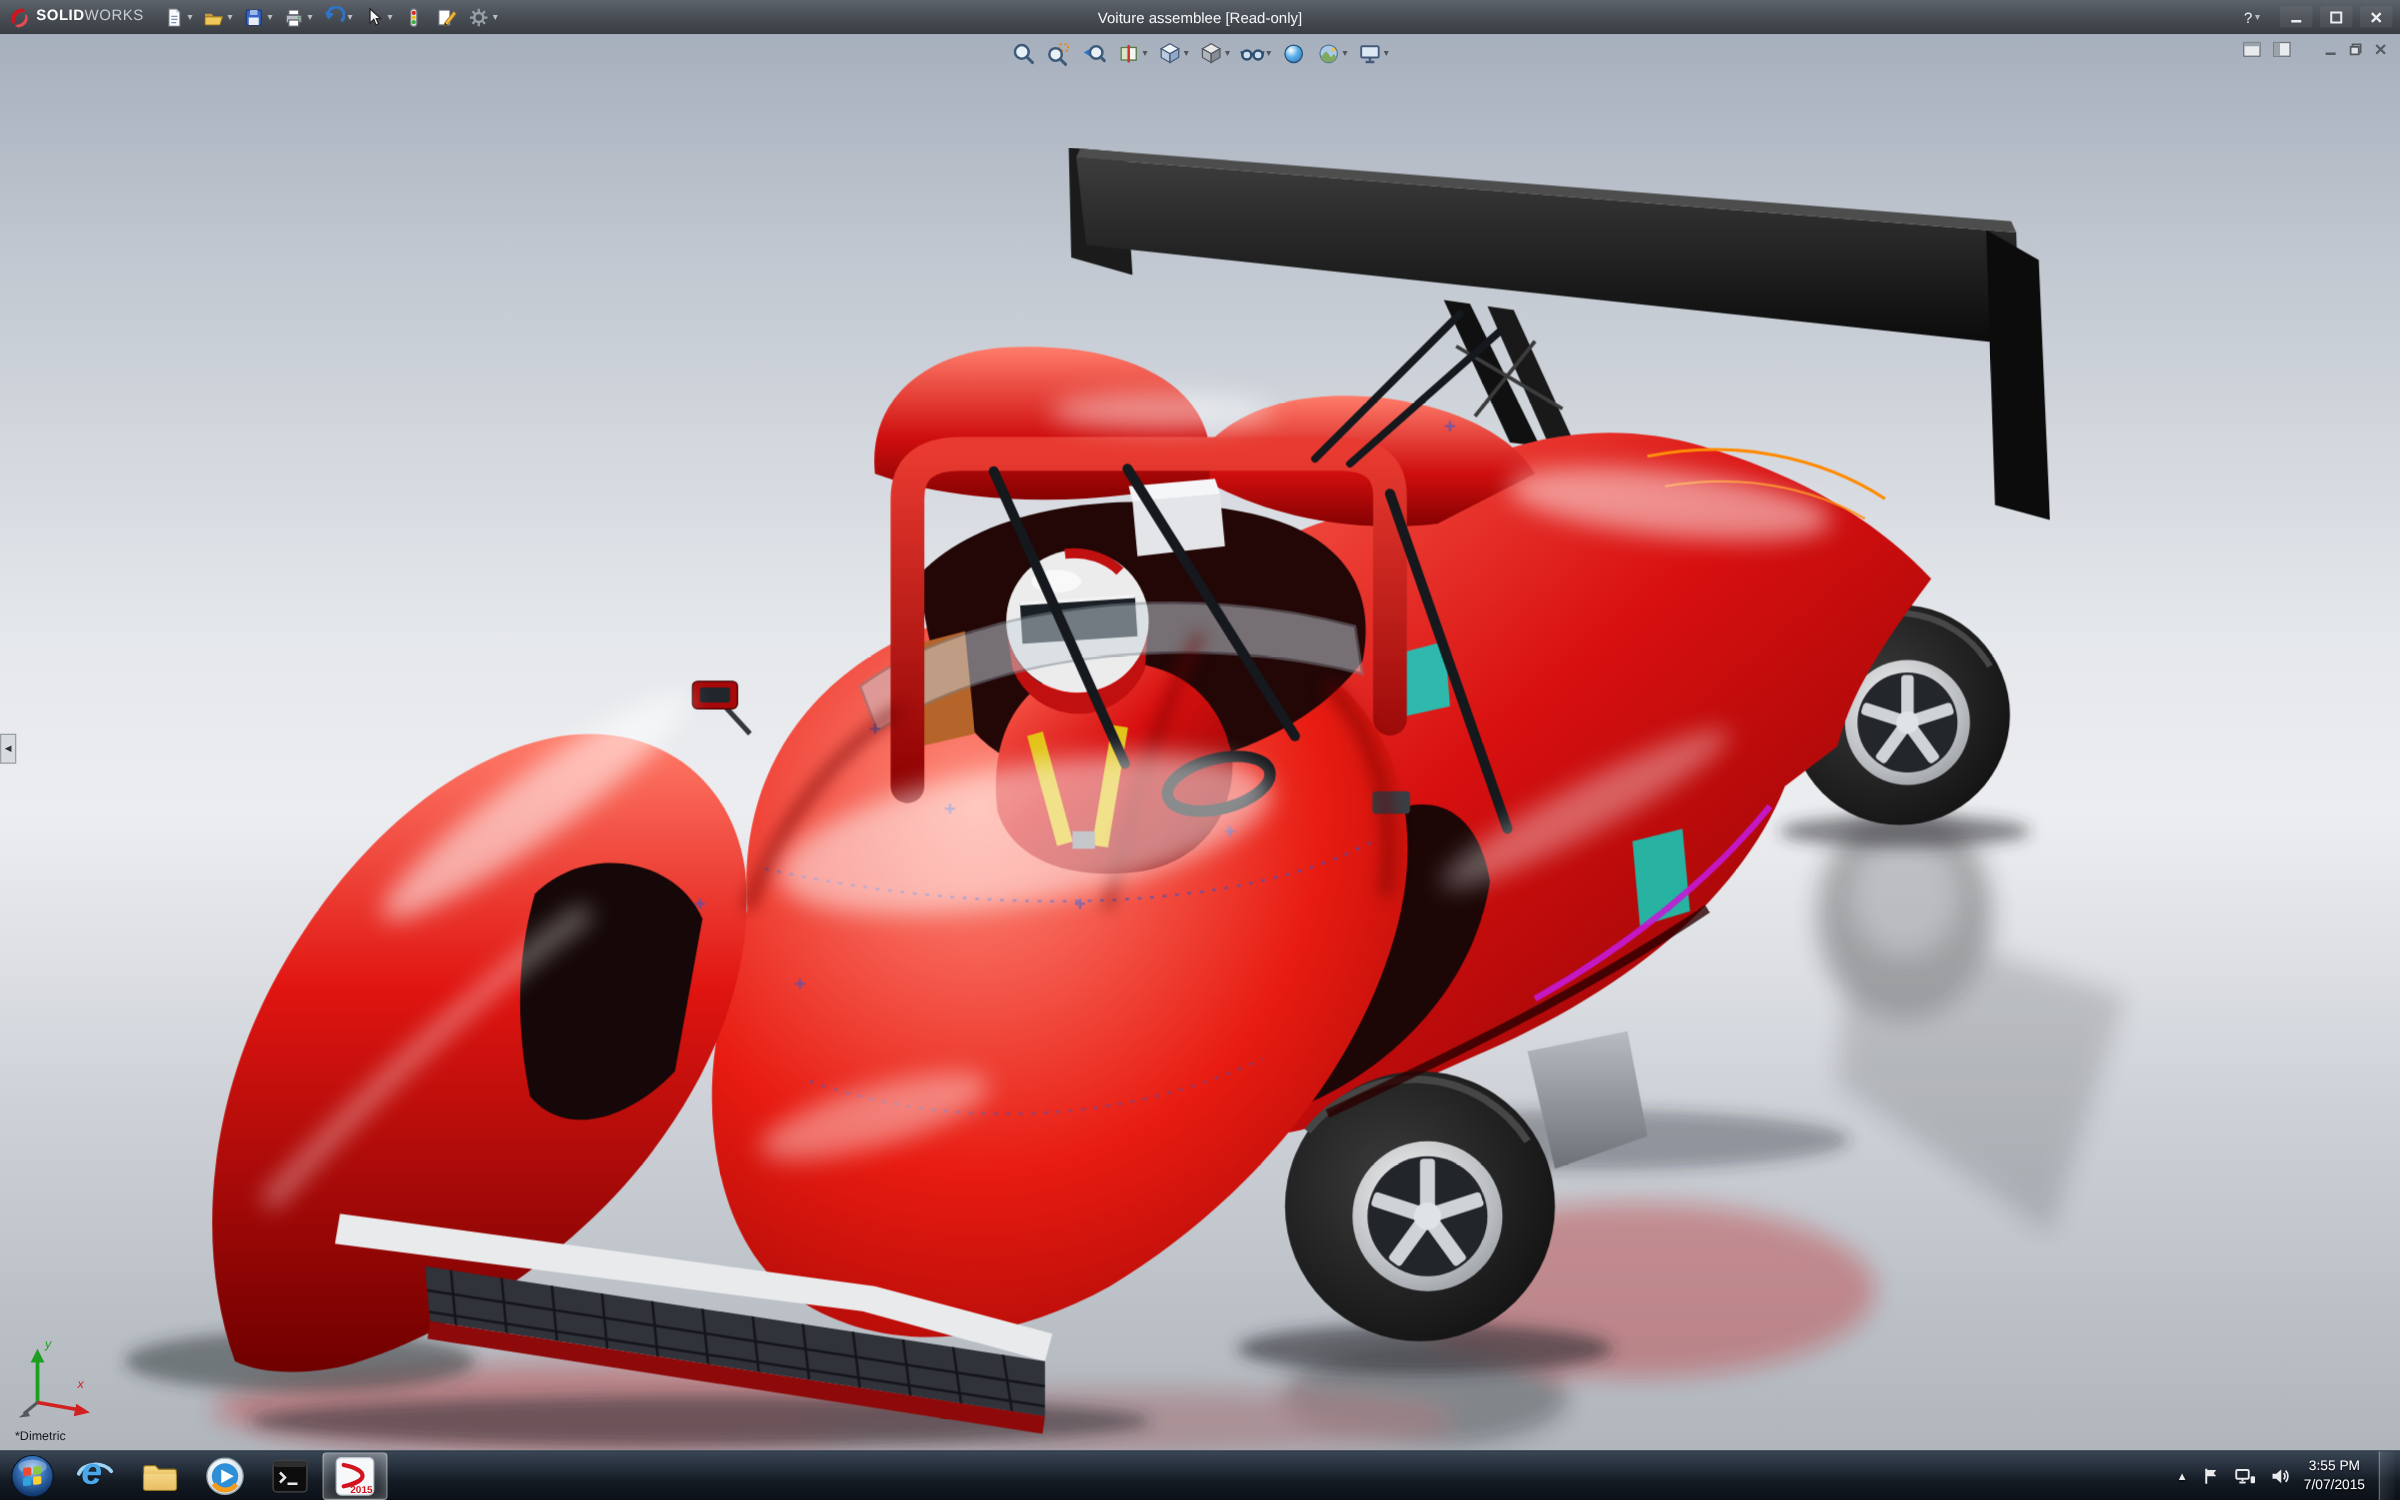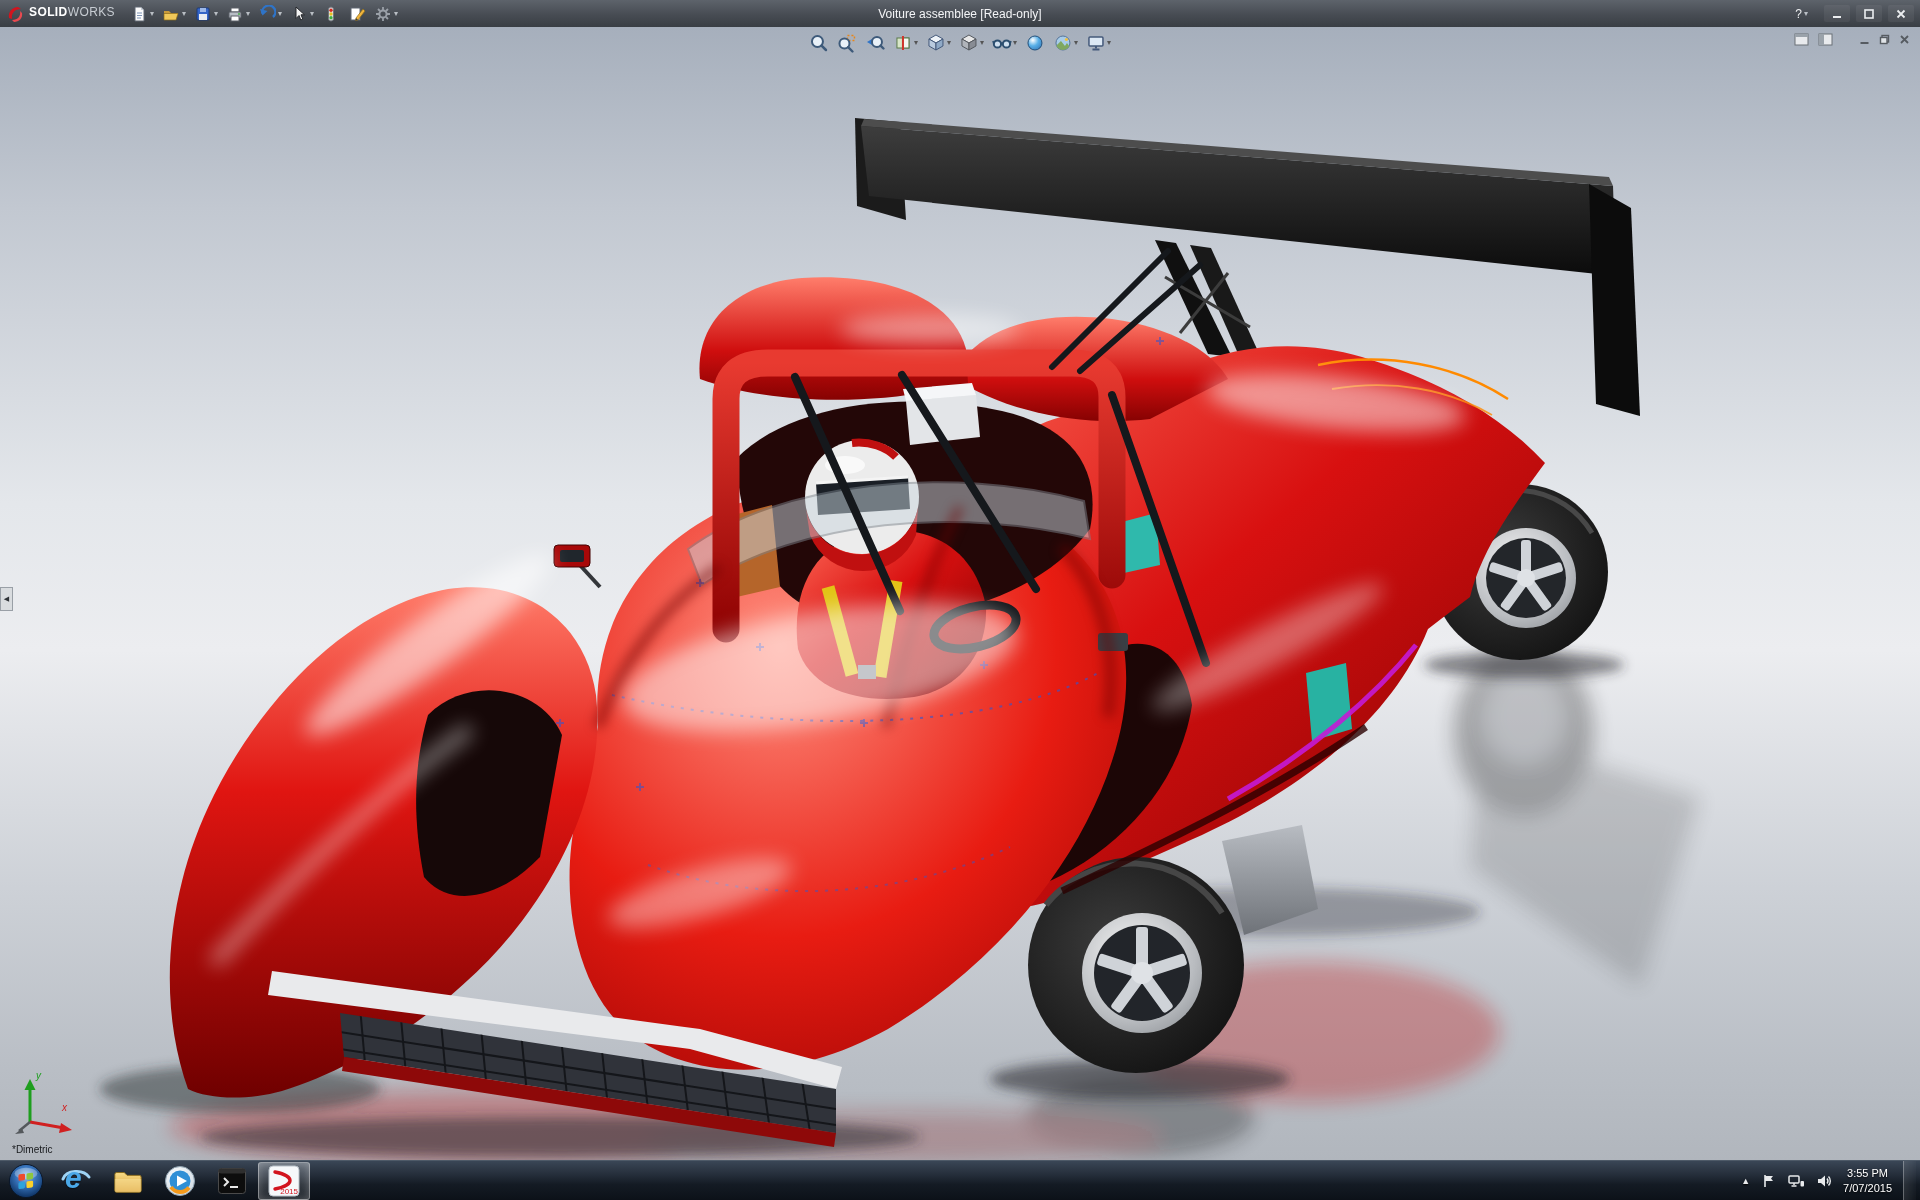--- a/index.html
+++ b/index.html
@@ -41,21 +41,21 @@
   .taskbar{position:absolute;bottom:0;left:0;right:0;height:40px;
     background:linear-gradient(#3a4656,#232c38 38%,#141b24 60%,#0c1118);
     border-top:1px solid #4e5a68;display:flex;align-items:center;padding:0 2px;z-index:40}
   .tbtn{width:52px;height:38px;display:flex;align-items:center;justify-content:center;position:relative;border-radius:3px}
   .tbtn.active{background:linear-gradient(rgba(255,255,255,.24),rgba(255,255,255,.07));
     border:1px solid rgba(255,255,255,.45);box-shadow:inset 0 0 10px rgba(255,255,255,.28)}
   .ie-wrap{position:relative;width:32px;height:32px}
   .ie-e{position:absolute;left:5px;top:-4px;font:bold italic 30px "Liberation Sans",sans-serif;color:#4aa8e8;text-shadow:0 1px 1px rgba(0,0,0,.5)}
   .ie-ring{position:absolute;inset:0}
   .swicon{position:relative;width:32px;height:32px}
-  .sw-badge{position:absolute;right:2px;bottom:1px;font-size:8px;font-weight:normal;color:#d2141e}
+  .sw-badge{position:absolute;right:2px;bottom:1px;font-size:8px;font-weight:bold;color:#d2141e}
   .tray{margin-left:auto;display:flex;align-items:center;gap:11px;padding-right:2px}
   .chev{color:#e8eaec;font-size:9px;text-shadow:0 1px 2px #000}
   .clock{color:#fff;font-size:11px;line-height:1.35;text-align:center;text-shadow:0 1px 2px rgba(0,0,0,.85)}
   .showdesk{width:13px;height:40px;border-left:1px solid rgba(255,255,255,.35);
     background:linear-gradient(90deg,rgba(255,255,255,.10),rgba(255,255,255,.02))}
 </style>
 </head>
 <body>
 
 <div class="screen">

